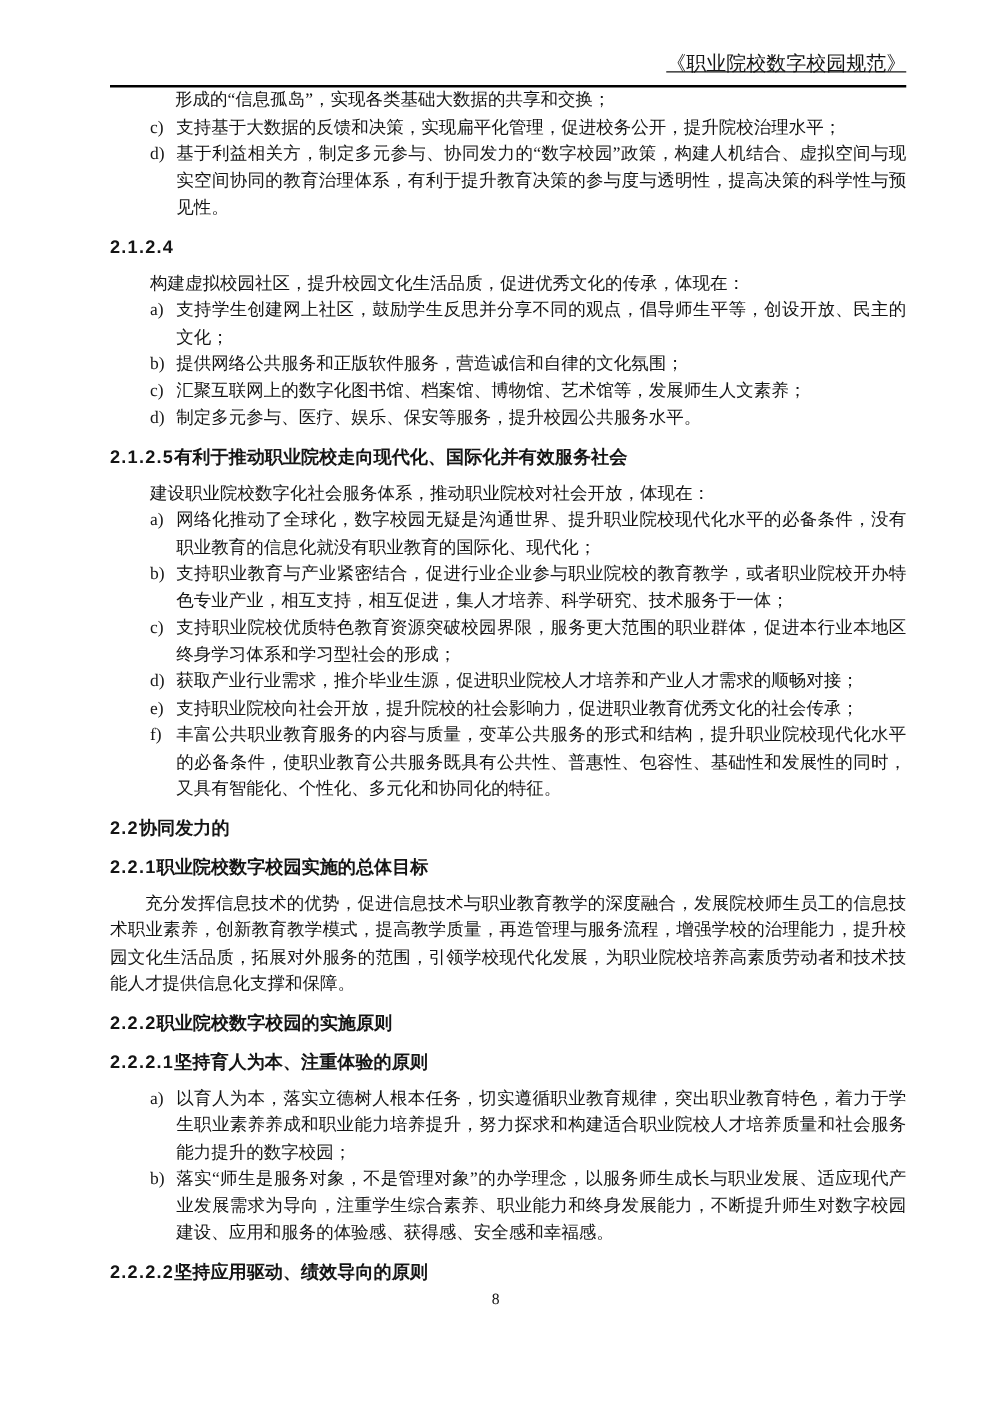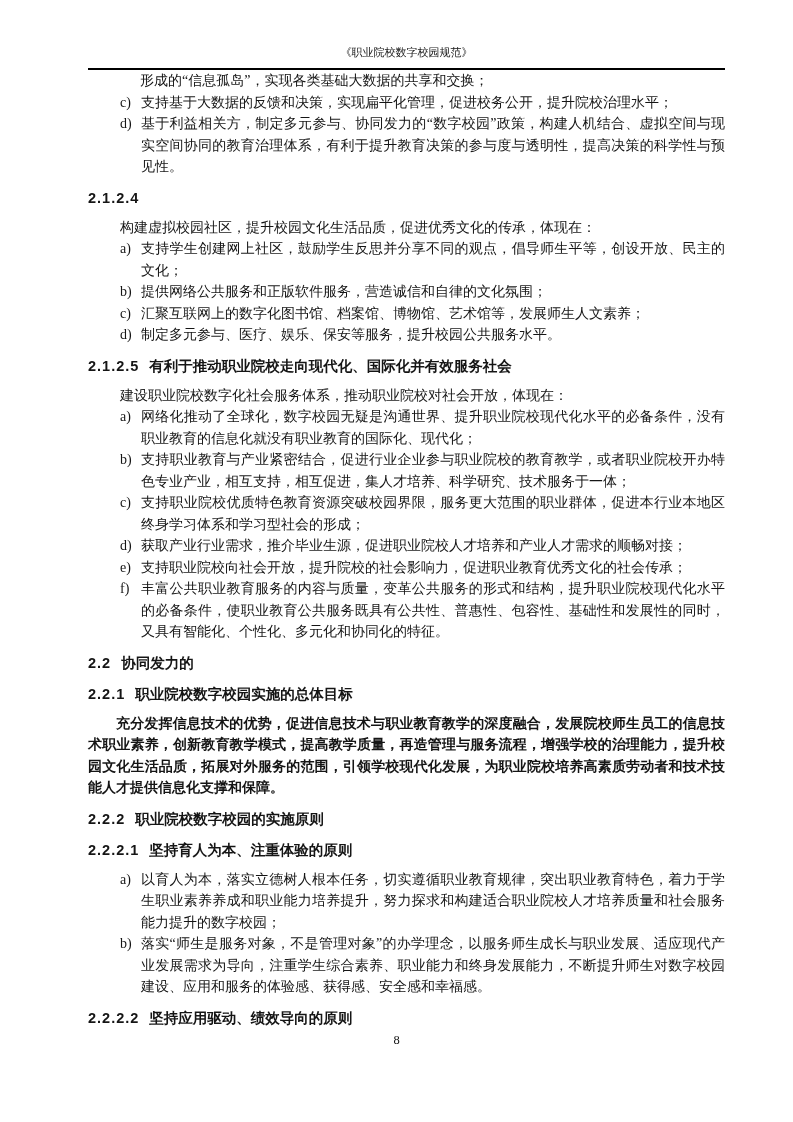--- a/index.html
+++ b/index.html
@@ -12,25 +12,26 @@
     width: 793px;
     height: 1122px;
     background: #ffffff;
     box-sizing: border-box;
     padding: 44px 68px 0 88px;
     overflow: hidden;
     font-family: "Liberation Serif", serif;
     color: #151515;
   }
   .page-header {
-    text-align: center;
-    font-size: 11px;
+    text-align: right;
+    font-size: 16px;
     line-height: 16px;
     padding-bottom: 8px;
     border-bottom: 2px solid #000000;
+    text-decoration: underline;
   }
   .page-body {
     font-size: 14px;
     line-height: 21.5px;
     text-align: justify;
   }
   .continuation {
     margin: 0 0 0 52px;
   }
   .intro {
@@ -50,28 +51,26 @@
   .heading {
     font-family: "Liberation Sans", sans-serif;
     font-size: 14.5px;
     font-weight: 700;
     line-height: 21px;
     margin: 10px 0 8px 0;
     display: flex;
     text-align: left;
   }
   .heading .h-num {
-    margin-right: 10px;
     letter-spacing: 1px;
     white-space: nowrap;
   }
   .body-para {
     margin: 0;
     text-indent: 2em;
-    font-weight: bold;
   }
   .page-footer {
     position: absolute;
     left: 0;
     right: 0;
     bottom: 74px;
     text-align: center;
   }
   .page-num {
     font-size: 12.5px;

